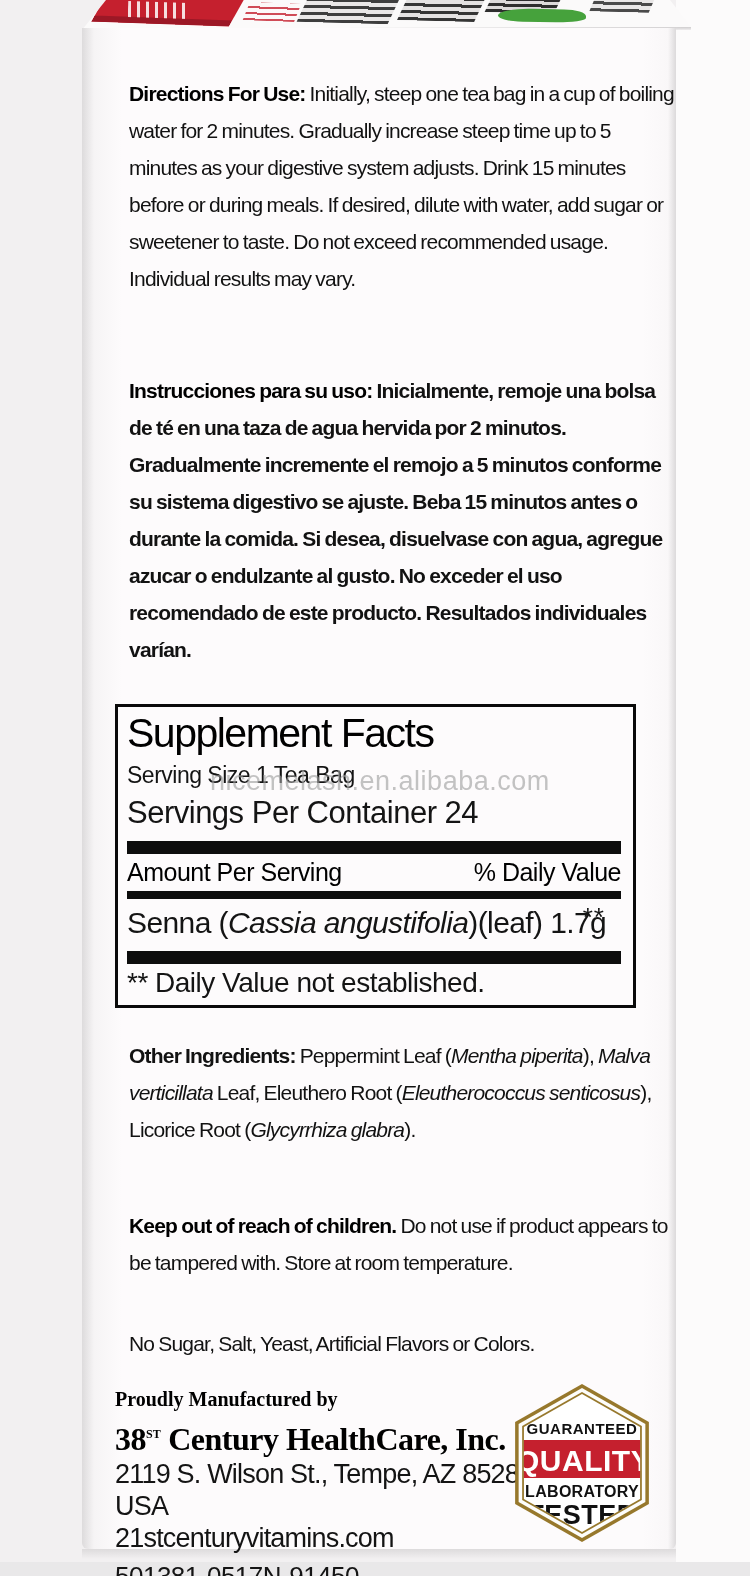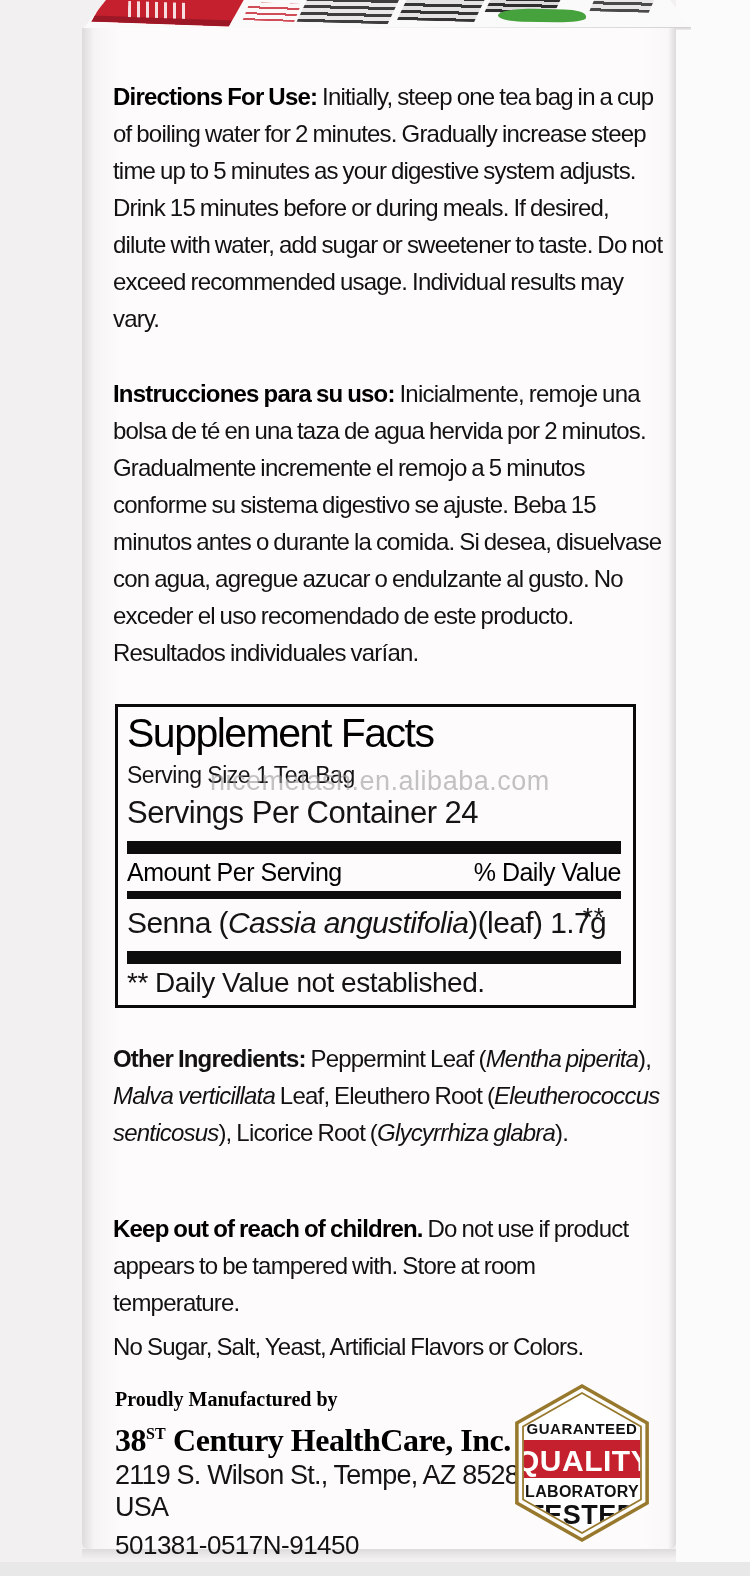--- a/index.html
+++ b/index.html
@@ -39,24 +39,24 @@
   
   .panel{
     position:absolute;left:82px;top:28px;width:594px;height:1521px;
     background:linear-gradient(90deg,#f6f4f5 0 12px,#fdfbfc 40px,#fdfbfc 560px,#f8f6f7);
     border-bottom-left-radius:6px;border-bottom-right-radius:6px;
   }
   .panel-left-shade{position:absolute;left:0;top:0;width:12px;height:100%;background:linear-gradient(90deg,#dddbdc,rgba(253,251,252,0));border-bottom-left-radius:6px;}
   .panel-right-shade{position:absolute;right:0;top:0;width:8px;height:100%;background:linear-gradient(270deg,#dcdadb,rgba(253,251,252,0));border-bottom-right-radius:6px;}
   .panel-bottom-shade{position:absolute;left:0;bottom:-10px;width:100%;height:10px;background:linear-gradient(180deg,#dddbdc,rgba(242,240,241,0));}
 
-  .txt{position:absolute;left:31px;width:552px;font-size:24px;line-height:37px;letter-spacing:-0.8px;word-spacing:-1px;color:#121212;}
+  .txt{position:absolute;left:47px;width:552px;font-size:21px;line-height:37px;letter-spacing:-0.8px;word-spacing:-1px;color:#121212;}
   .txt b{color:#000;}
   .blk-directions{top:26px;}
-  .blk-spanish{top:323px;}
+  .blk-spanish{top:323px;font-weight:bold;}
   .blk-other{top:988px;}
   .blk-keepout{top:1158px;}
   .blk-nosugar{top:1276px;width:540px;}
 
   
   .supp{
     position:absolute;left:33px;top:676px;width:515px;height:298px;
     border:3px solid #0a0a0a;background:#fdfbfc;padding:0;
   }
   .supp-title{position:absolute;left:9px;top:4px;font-size:41px;line-height:44px;font-weight:400;letter-spacing:-1.5px;color:#000;}
@@ -69,21 +69,21 @@
   .supp-colhead{position:absolute;left:9px;top:151px;width:494px;font-size:25px;font-weight:normal;letter-spacing:-0.5px;color:#000;}
   .supp-colhead .right{float:right;}
   .supp-row{position:absolute;left:9px;top:199px;width:494px;font-size:30px;letter-spacing:-0.6px;}
   .supp-row .dv{position:absolute;right:16px;top:-4px;font-size:26px;letter-spacing:1px;}
   .supp-foot{position:absolute;left:9px;top:260px;font-size:28px;letter-spacing:-0.5px;}
 
   
   .footer{position:absolute;left:33px;top:1356px;width:420px;}
   .f-mfg{font-family:"Liberation Serif",serif;font-weight:bold;font-size:20px;line-height:31px;color:#000;}
   .f-company{font-family:"Liberation Serif",serif;font-weight:bold;font-size:32px;line-height:38px;letter-spacing:-0.5px;color:#000;}
-  .f-company sup{font-size:16px;vertical-align:super;letter-spacing:0;}
+  .f-company sup{font-size:12px;vertical-align:super;letter-spacing:0;}
   .f-address,.f-site{font-size:27px;line-height:32px;letter-spacing:-0.8px;}
   .f-code{font-size:26px;line-height:30px;letter-spacing:-0.5px;margin-top:7px;}
 
   
   .seal{position:absolute;left:424px;top:1356px;width:152px;height:158px;}
   .hex{position:absolute;clip-path:polygon(50% 0,94% 24%,94% 76%,50% 100%,6% 76%,6% 24%);}
   .hex.g1{inset:0;background:#97782c;}
   .hex.w1{inset:4px;background:#fdfdfb;}
   .hex.g2{inset:8px;background:#97782c;}
   .hex.w2{inset:10px;background:#ffffff;}
@@ -141,20 +141,21 @@
   <p class="txt blk-other"><span style="font-weight: bold;">Other Ingredients: </span><span>Peppermint Leaf (</span><span style="font-style: italic;">Mentha piperita</span><span>), </span><span style="font-style: italic;">Malva verticillata</span><span> Leaf, Eleuthero Root (</span><span style="font-style: italic;">Eleutherococcus senticosus</span><span>), Licorice Root (</span><span style="font-style: italic;">Glycyrrhiza glabra</span><span>).</span></p>
 
   <p class="txt blk-keepout"><b>Keep out of reach of children.</b><span> Do not use if product appears to be tampered with. Store at room temperature.</span></p>
 
   <p class="txt blk-nosugar">No Sugar, Salt, Yeast, Artificial Flavors or Colors.</p>
 
   <div class="footer">
     <div class="f-mfg">Proudly Manufactured by</div>
     <div class="f-company"><span>38</span><sup>ST</sup><span> Century HealthCare, Inc.</span></div>
     <div class="f-address">2119 S. Wilson St., Tempe, AZ 85282 USA</div>
+    <div class="f-site">21stcenturyvitamins.com</div>
     <div class="f-code">501381-0517N-91450</div>
   </div>
 
   <div class="seal">
     <div class="hex g1"></div>
     <div class="hex w1"></div>
     <div class="hex g2"></div>
     <div class="hex w2">
       <div class="seal-band"></div>
       <div class="seal-t1">GUARANTEED</div>

